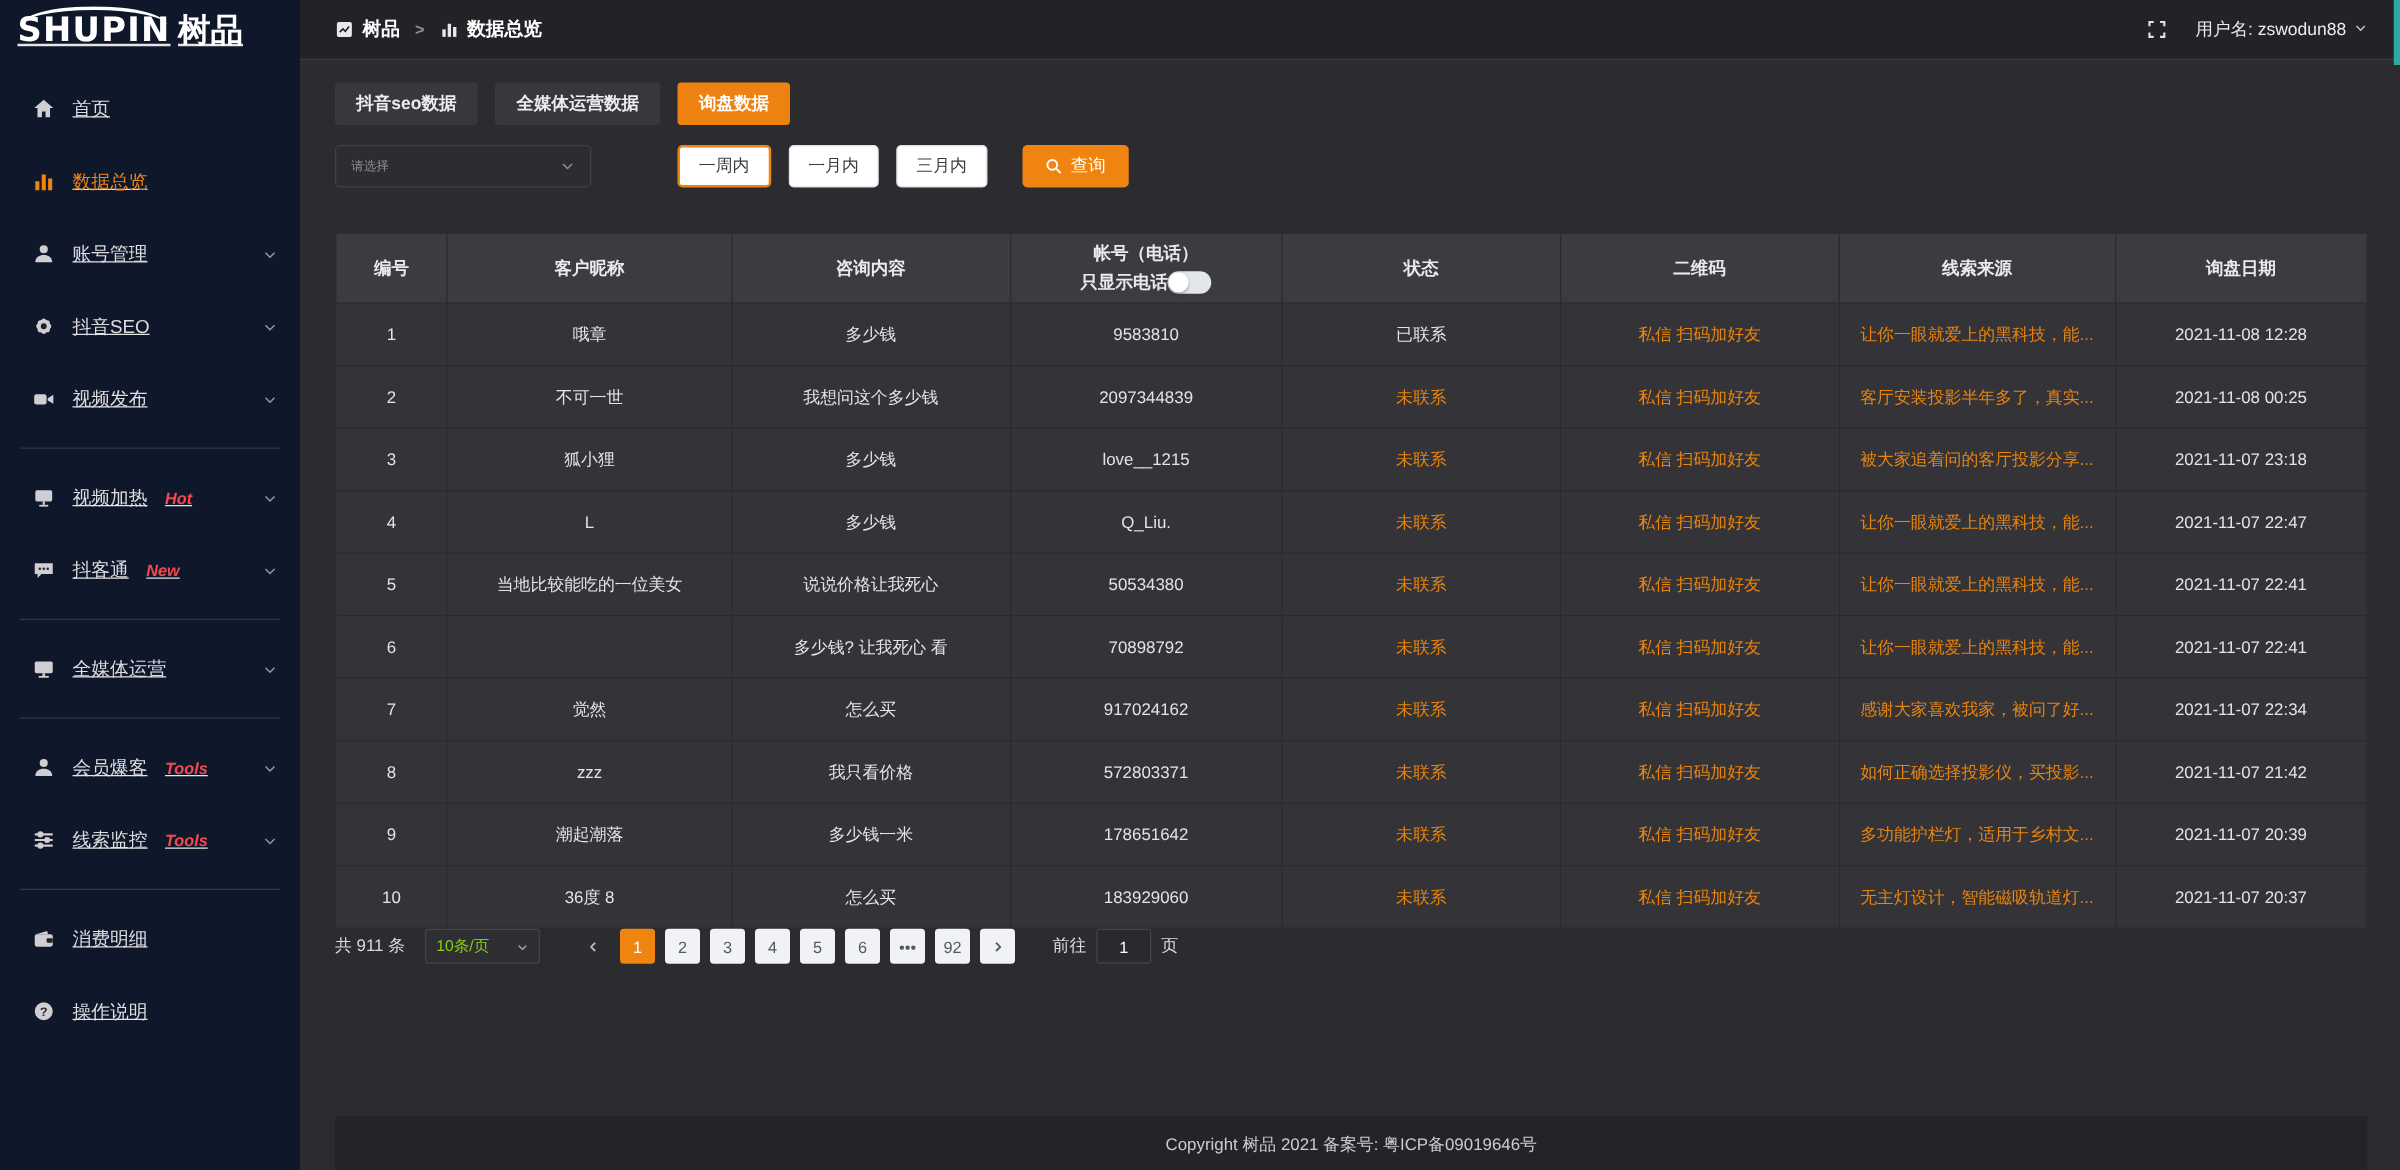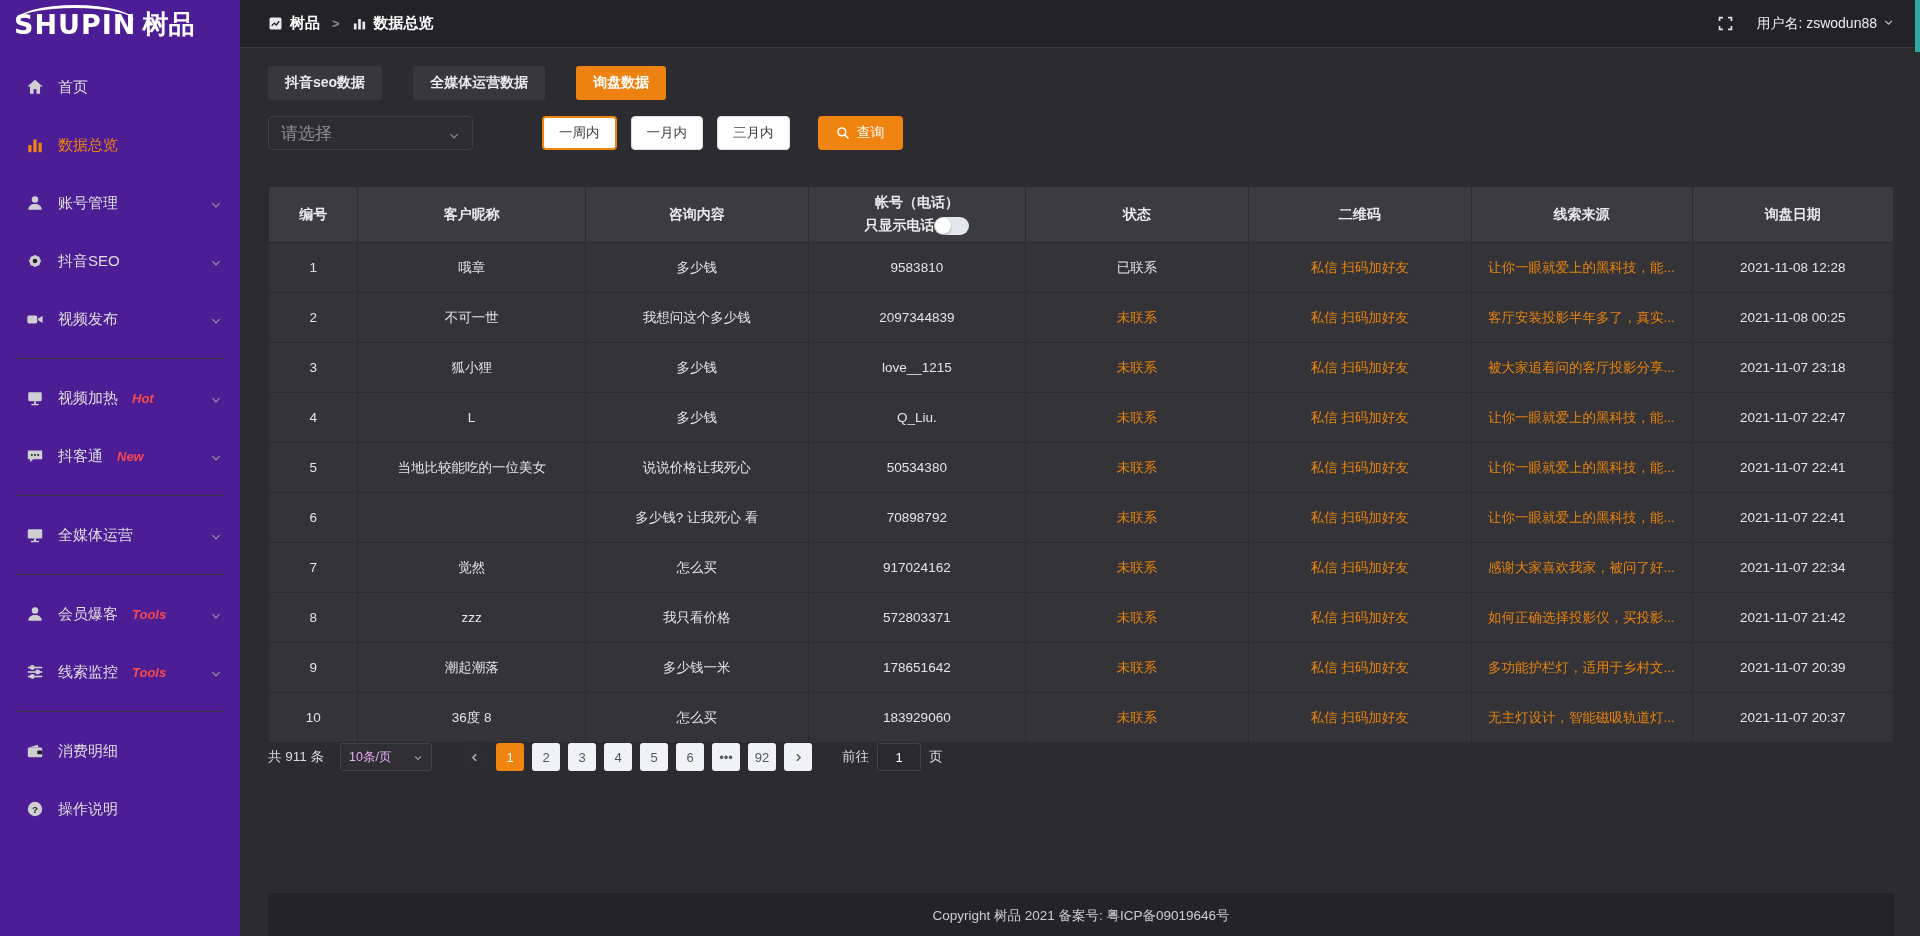--- a/index.html
+++ b/index.html
@@ -4,21 +4,21 @@
 <style>
   * { margin:0; padding:0; box-sizing:border-box; }
   html,body { width:1920px; height:936px; overflow:hidden; }
   body {
     font-family:"Liberation Sans","DejaVu Sans",sans-serif;
     background:#2b2b30; color:#e4e4e6; font-size:14px;
   }
   .app { display:flex; width:1920px; height:936px; }
 
   
-  .sidebar { width:240px; background:#4c1d95; flex-shrink:0; }
+  .sidebar { width:240px; background:#0f172a; flex-shrink:0;text-decoration:underline; }
   .logo { height:48px; display:flex; align-items:center; padding-left:14px; position:relative; }
   .logo-arc { position:absolute; top:5px; left:16px; width:118px; height:16px;
     border-top:3px solid #fff; border-radius:50% 50% 0 0 / 100% 100% 0 0; }
   .logo-en { font-size:27px; font-weight:800; color:#fff; letter-spacing:1px; font-family:"DejaVu Sans",sans-serif; }
   .logo-cn { font-size:26px; font-weight:800; color:#fff; margin-left:6px; }
   .side-menu { padding-top:10px; }
   .side-item { height:58px; display:flex; align-items:center; padding:0 18px 0 26px;
     color:#dedee0; font-size:15px; cursor:pointer; }
   .side-item .s-icon { width:18px; height:18px; margin-right:14px; flex-shrink:0; color:#cfcfd2; }
   .side-item .s-label { white-space:nowrap; }
@@ -38,31 +38,31 @@
   .crumb .c-icon { width:15px; height:15px; margin-right:7px; color:#e8e8ea; }
   .crumb-sep { color:#8e8e94; margin:0 12px; font-size:13px; }
   .top-right { display:flex; align-items:center; gap:22px; }
   .fs-icon { width:17px; height:17px; color:#e2e2e5; cursor:pointer; }
   .user-chip { display:flex; align-items:flex-start; gap:6px; color:#ececee; font-size:14px; cursor:pointer; }
   .user-chip .chev { width:11px; height:11px; color:#c3c3c8; }
 
   .content { padding:18px 26px 0 28px; display:flex; flex-direction:column; flex:1; }
 
   
-  .tabs { display:flex; gap:31px; margin-bottom:16px; }
+  .tabs { display:flex; gap:14px; margin-bottom:16px; }
   .tab-btn { height:34px; padding:0 17px; background:#37373c; color:#ececee;
     border:none; border-radius:3px; font-size:14px; font-weight:bold; cursor:pointer;
     font-family:inherit; }
   .tab-btn.active { background:#ee8211; color:#fff; }
 
   
   .filters { display:flex; align-items:center; margin-bottom:20px; }
   .select { width:205px; height:34px; background:#2c2c31; border:1px solid #404046;
     border-radius:4px; display:flex; align-items:center; justify-content:space-between;
-    padding:0 12px; color:#8f8f95; font-size:17px; cursor:pointer; }
+    padding:0 12px; color:#8f8f95; font-size:10px; cursor:pointer; }
   .select .chev { width:12px; height:12px; color:#8f8f95; }
   .period-group { display:flex; gap:14px; margin-left:26px; }
   .period-btn { height:34px; padding:0 15px; background:#fff; color:#3c3c40;
     border:1px solid #dcdfe6; border-radius:4px; font-size:13.5px; cursor:pointer; font-family:inherit; }
   .period-btn.active { border:2px solid #f08411;margin-left:43px; }
   .query-btn { height:34px; padding:0 18px; margin-left:28px; background:#f08411; color:#fff;
     border:none; border-radius:4px; font-size:14px; cursor:pointer; display:flex;
     align-items:center; gap:7px; font-family:inherit; }
   .query-btn svg { width:14px; height:14px; }
 
@@ -78,21 +78,21 @@
   .toggle { width:35px; height:18px; background:#e3e6ea; border-radius:9px; position:relative;
     cursor:pointer; display:inline-block; flex-shrink:0; }
   .toggle .knob { position:absolute; left:1px; top:1px; width:16px; height:16px;
     background:#fff; border-radius:50%; box-shadow:0 1px 2px rgba(0,0,0,.35); }
 
   
   .pager { display:flex; align-items:center; font-size:13.5px; color:#dcdcde; }
   .pager .total { margin-right:16px; }
   .size-select { width:92px; height:28px; background:#2e2e33; border:1px solid #44444a;
     border-radius:3px; display:flex; align-items:center; justify-content:space-between;
-    padding:0 8px; color:#f0abfc; font-size:12.5px; cursor:pointer; }
+    padding:0 8px; color:#84cc16; font-size:12.5px; cursor:pointer; }
   .size-select .chev { width:10px; height:10px; color:#9a9aa0; }
   .pg-group { display:flex; align-items:center; gap:8px; margin-left:28px; }
   .pg-btn { min-width:28px; height:28px; border-radius:3px; border:none; background:#f0f2f5;
     color:#55585e; font-size:13px; cursor:pointer; display:flex; align-items:center;
     justify-content:center; padding:0 6px; font-family:inherit; }
   .pg-btn.dark { background:#2c2c31; color:#b9b9bf; }
   .pg-btn.active { background:#f08411; color:#fff; }
   .pg-btn svg { width:11px; height:11px; }
   .goto { display:flex; align-items:center; gap:8px; margin-left:30px; }
   .goto input { width:44px; height:28px; background:#2a2a2e; border:1px solid #44444a;

